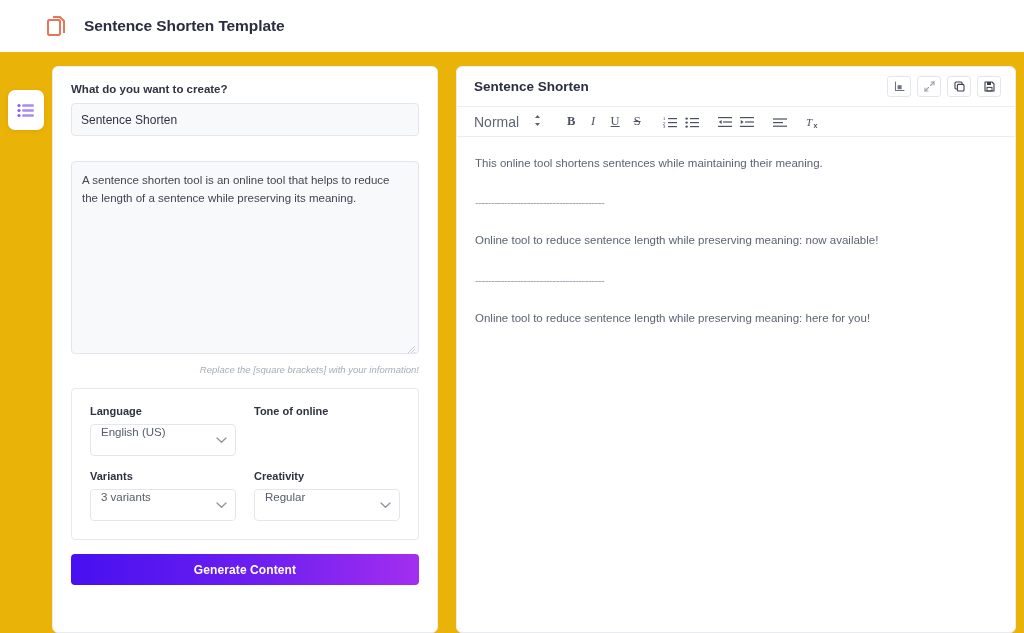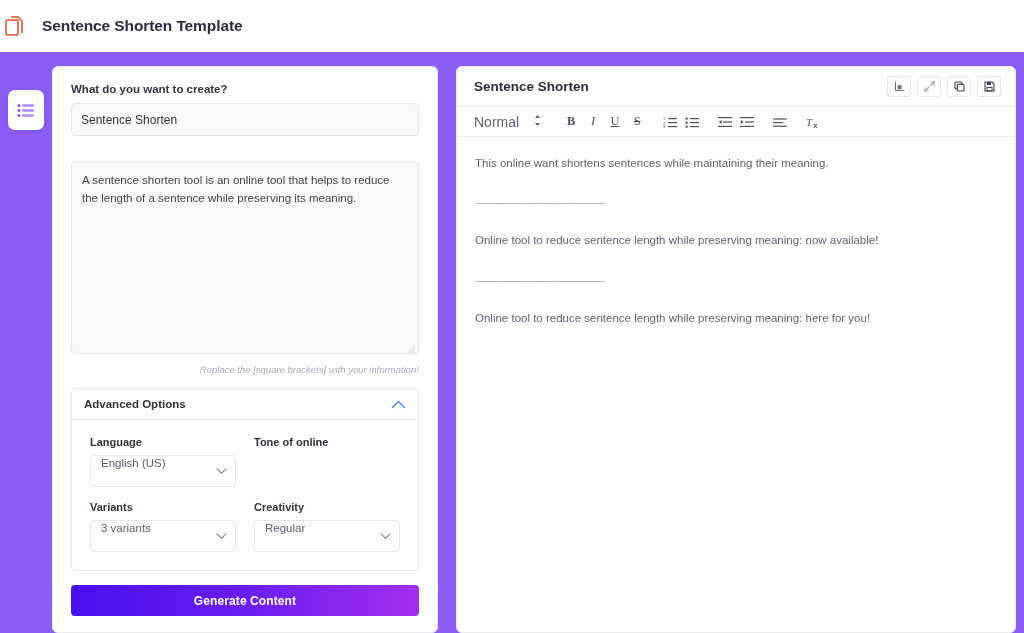--- a/index.html
+++ b/index.html
@@ -15,40 +15,41 @@
     width: 1024px; height: 633px;
     background: #ffffff;
   }
 
   
   .header {
     position: absolute; left: 0; top: 0;
     width: 1024px; height: 52px;
     background: #ffffff;
     display: flex; align-items: center;
+    padding-left: 42px;
   }
   .header-icon {
     width: 30px; height: 30px;
     margin-right: 12px;
     display: flex; align-items: center; justify-content: center;
   }
   .header-text { display: flex; flex-direction: column; justify-content: center; }
   .header-title {
     font-size: 15.5px; font-weight: bold; color: #2b2d42;
     letter-spacing: -0.1px; line-height: 1.2;
   }
   .header-sub {
     font-size: 10.5px; color: #9096a8; margin-top: 3px; line-height: 1.2;
   }
 
   
   .workspace {
     position: absolute; left: 0; top: 52px;
     width: 1024px; height: 581px;
-    background: #8b5cf6;
+    background: #eab308;
   }
 
   
   .rail-tab {
     position: absolute; left: 8px; top: 38px;
     width: 36px; height: 40px;
     background: #ffffff;
     border-radius: 7px;
     box-shadow: 0 1px 4px rgba(40,45,70,0.10);
     display: flex; align-items: center; justify-content: center;
@@ -265,28 +266,20 @@
         <textarea class="text-area" style="">A sentence shorten tool is an online tool that helps to reduce the length of a sentence while preserving its meaning.</textarea>
         <svg class="resize-grip" viewBox="0 0 11 11">
           <path d="M10 3 L3 10 M10 6 L6 10 M10 9 L9 10" stroke="#c7ccd6" stroke-width="1" fill="none"></path>
         </svg>
       </div>
 
       <div class="hint">Replace the [square brackets] with your information!</div>
 
       
       <div class="adv-box">
-        <div class="adv-head">
-          <span class="adv-title">Advanced Options</span>
-          <span>
-            <svg width="15" height="9" viewBox="0 0 15 9">
-              <path d="M1.5 7.5 L7.5 1.5 L13.5 7.5" fill="none" stroke="#5b86f5" stroke-width="1.6" stroke-linecap="round" stroke-linejoin="round"></path>
-            </svg>
-          </span>
-        </div>
         <div class="adv-body">
 
           <div class="opt-row">
             <div class="opt-col">
               <label class="opt-label">Language</label>
               <div class="select">
                 <span>English (US)</span>
                 <span class="chev">
                   <svg width="11" height="7" viewBox="0 0 11 7">
                       <path d="M1 1.5 L5.5 5.8 L10 1.5" fill="none" stroke="#8d93a1" stroke-width="1.3" stroke-linecap="round" stroke-linejoin="round"></path>
@@ -451,21 +444,21 @@
           <div class="tb-item">
             <svg width="15" height="13" viewBox="0 0 15 13">
               <text x="0" y="10.5" font-size="11" font-style="italic" fill="#4b5160" font-family="Liberation Serif, serif">T</text>
               <text x="7.5" y="12.5" font-size="7" font-weight="bold" fill="#4b5160" font-family="Liberation Sans, sans-serif">x</text>
             </svg>
           </div>
         </div>
       </div>
 
       <div class="editor-body">
-        <p class="ed-p">This online want shortens sentences while maintaining their meaning.</p>
+        <p class="ed-p">This online tool shortens sentences while maintaining their meaning.</p>
         <p class="ed-sep">----------------------------------------</p>
         <p class="ed-p">Online tool to reduce sentence length while preserving meaning: now available!</p>
         <p class="ed-sep">----------------------------------------</p>
         <p class="ed-p">Online tool to reduce sentence length while preserving meaning: here for you!</p>
       </div>
 
     </div>
 
   </div>
 </div>

